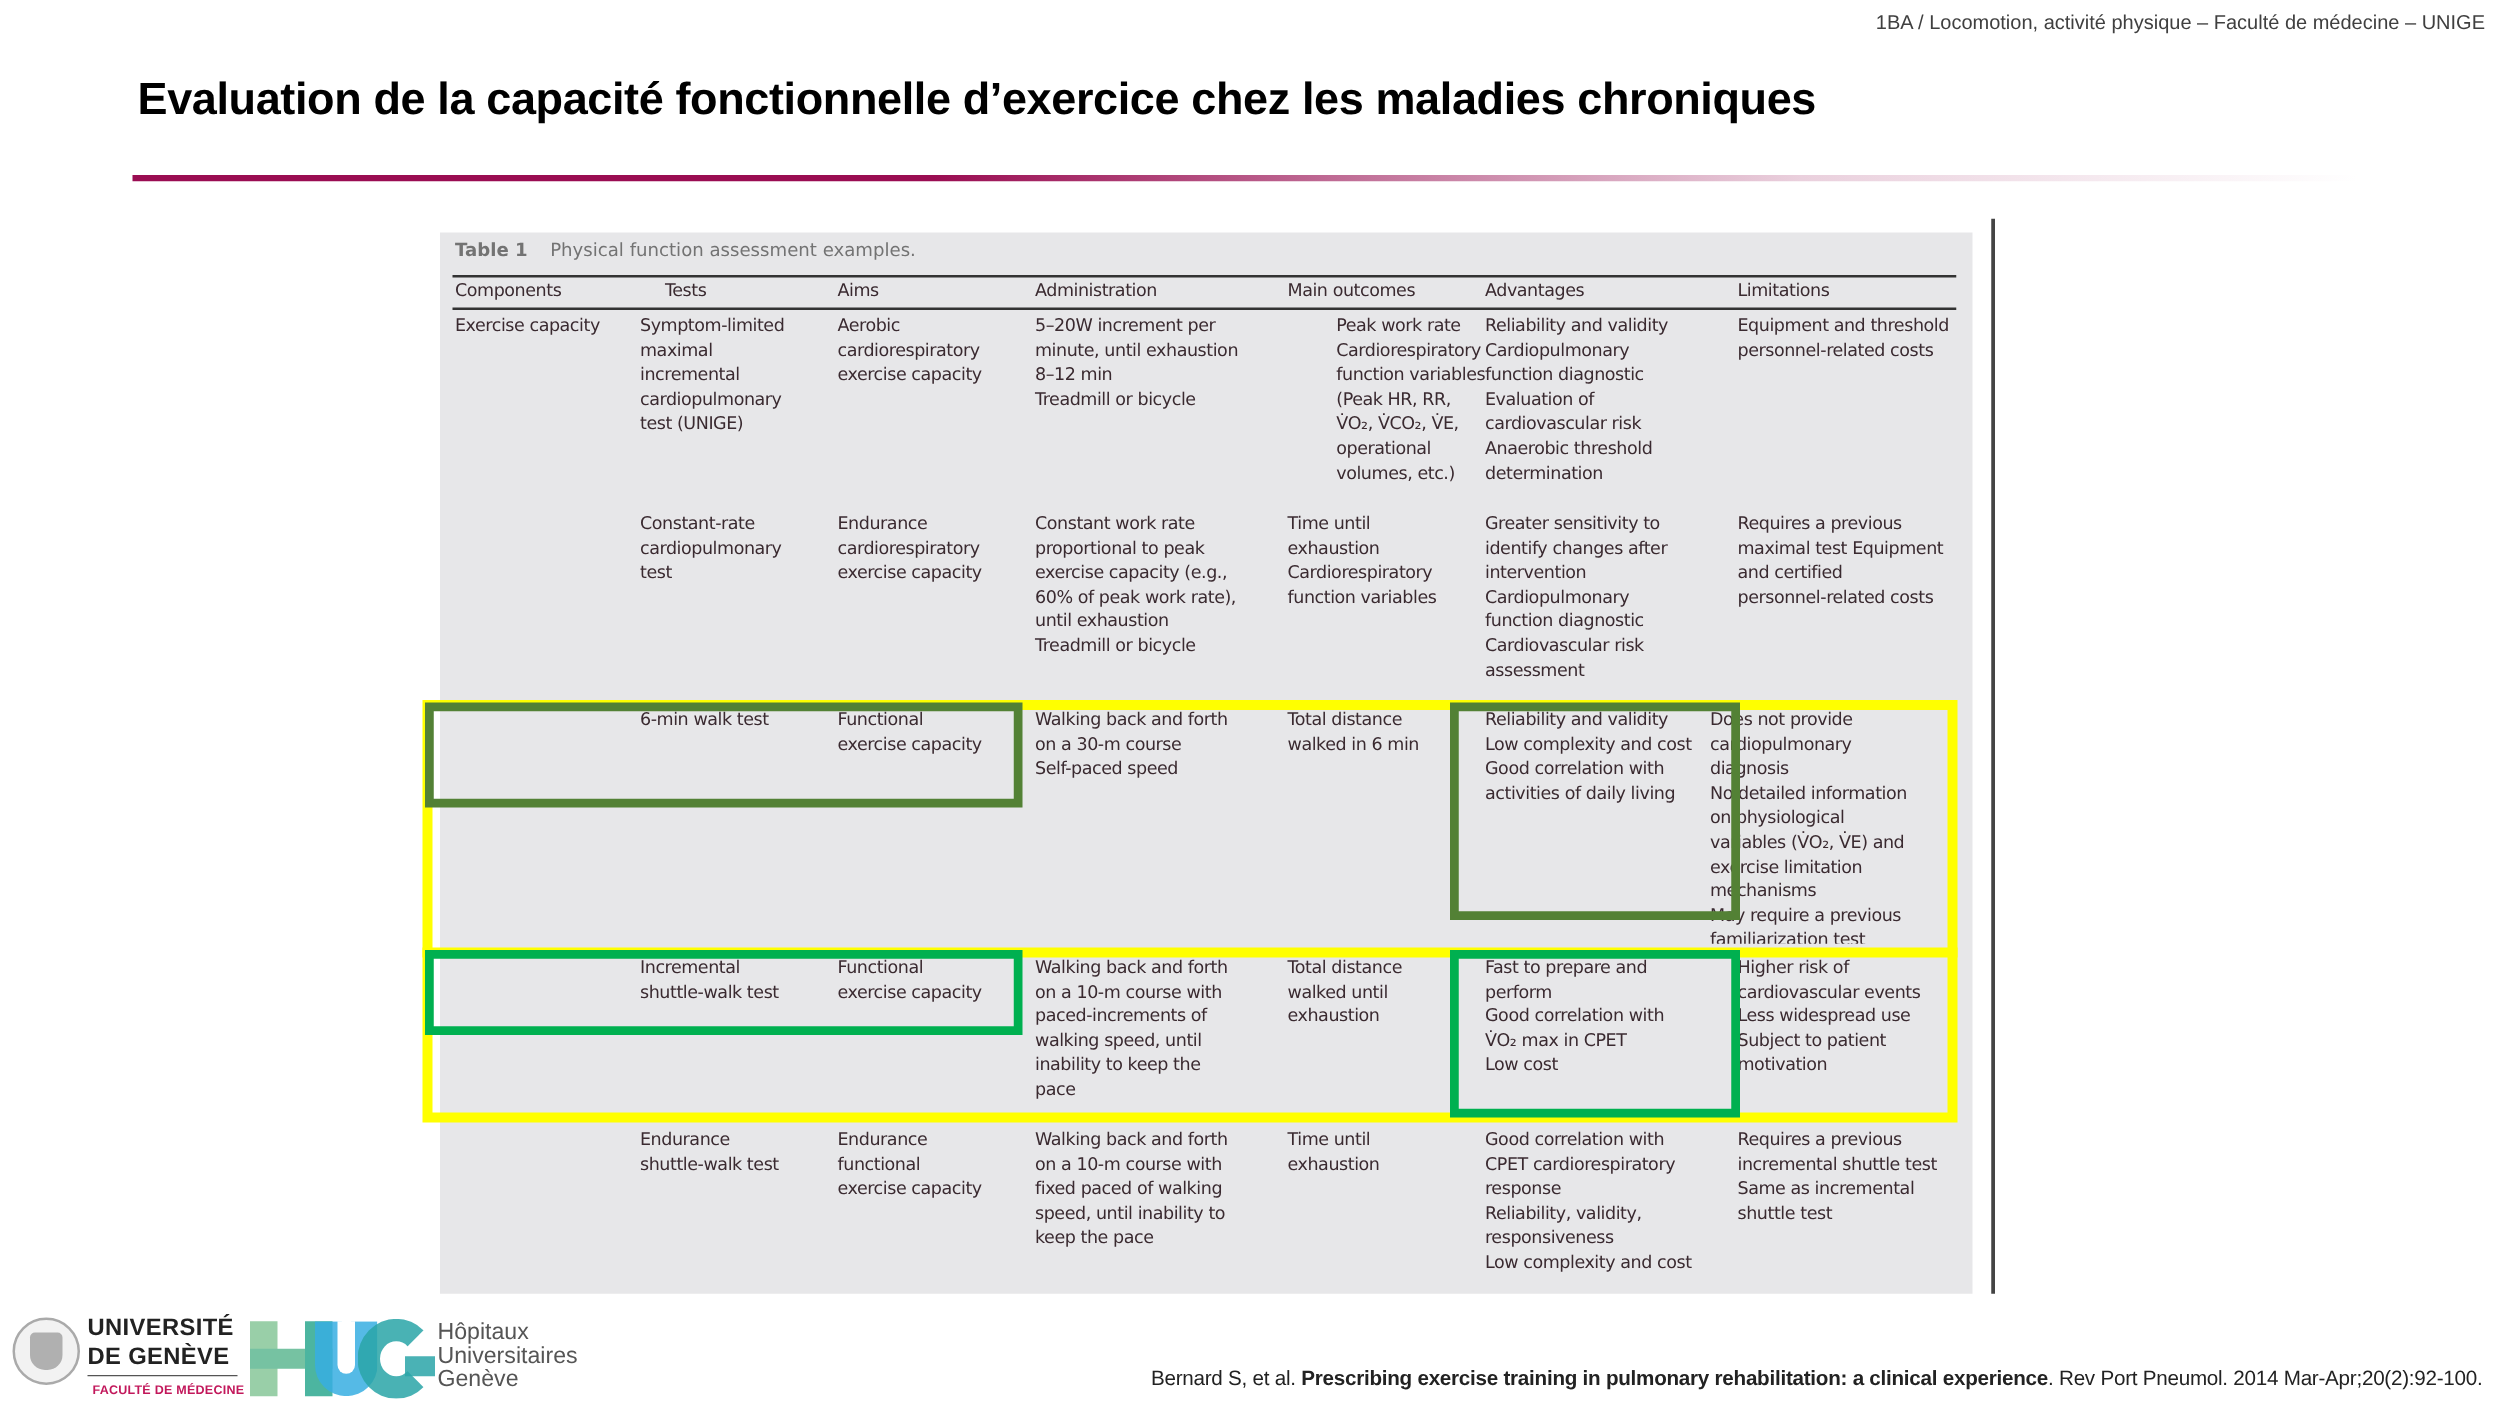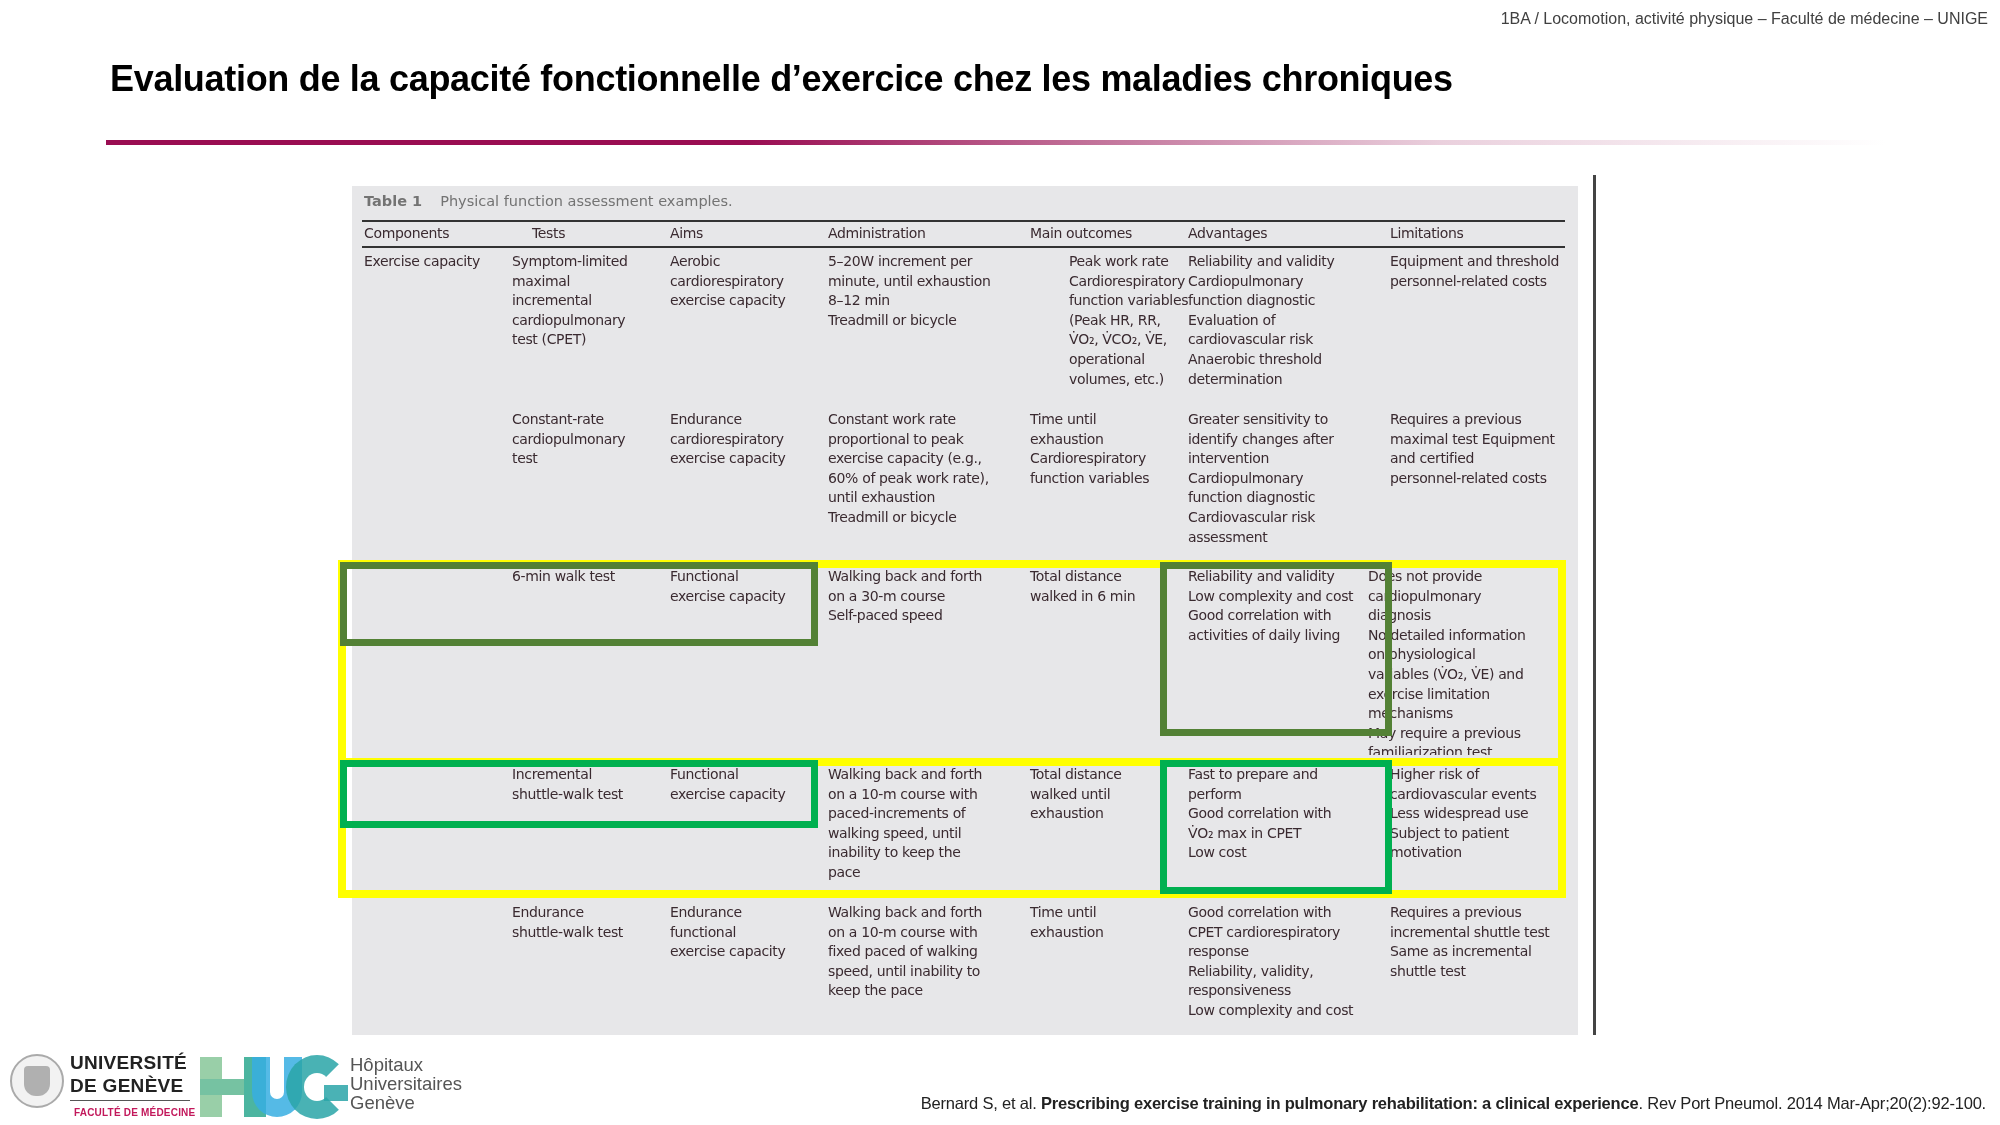--- a/index.html
+++ b/index.html
@@ -70,21 +70,21 @@
   <span class="hcell" style="left:1188px;">Advantages</span>
   <span class="hcell" style="left:1390px;">Limitations</span>
 </div>
 
 <div>
   <div class="cell" style="left:364px; top:252px;">Exercise capacity</div>
   <div class="cell" style="left:512px; top:252px;">Symptom-limited
 maximal
 incremental
 cardiopulmonary
-test (CPET)</div>
+test (UNIGE)</div>
   <div class="cell" style="left:670px; top:252px;">Aerobic
 cardiorespiratory
 exercise capacity</div>
   <div class="cell" style="left:828px; top:252px;">5–20W increment per
 minute, until exhaustion
 8–12 min
 Treadmill or bicycle</div>
   <div class="cell" style="left:1069px; top:252px;">Peak work rate
 Cardiorespiratory
 function variables

